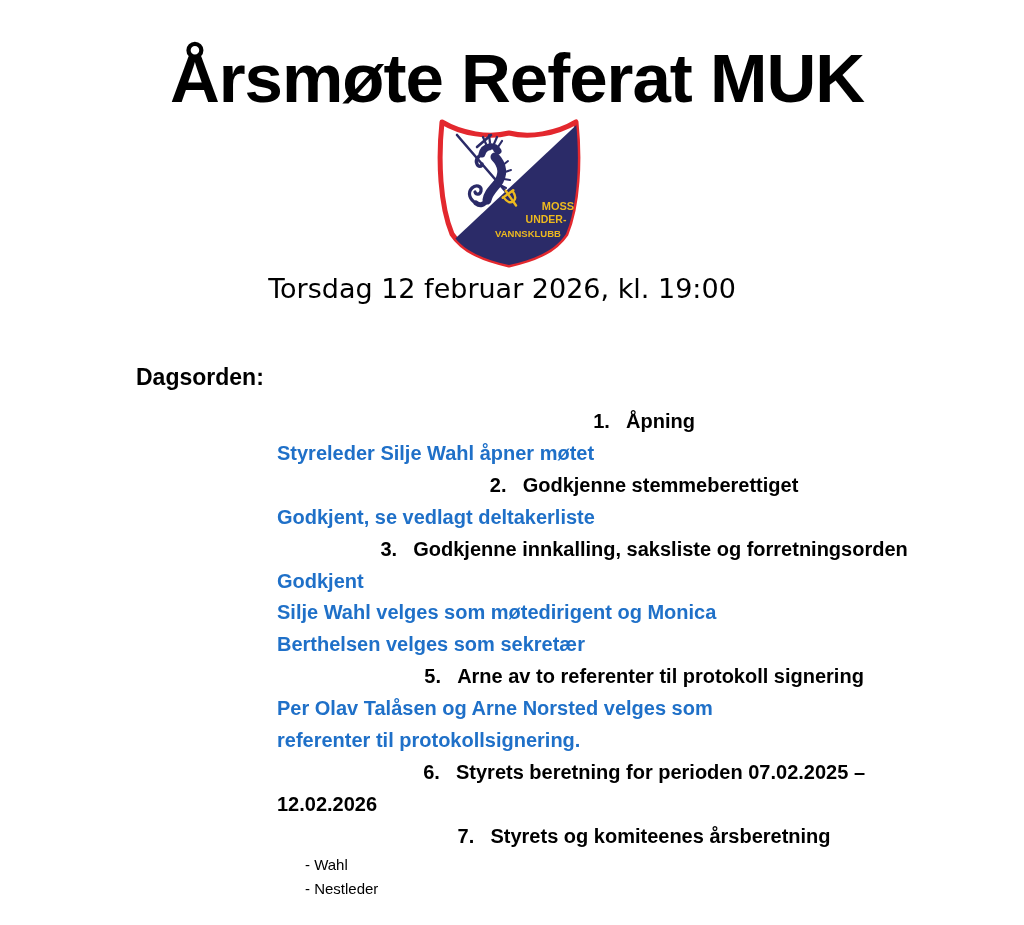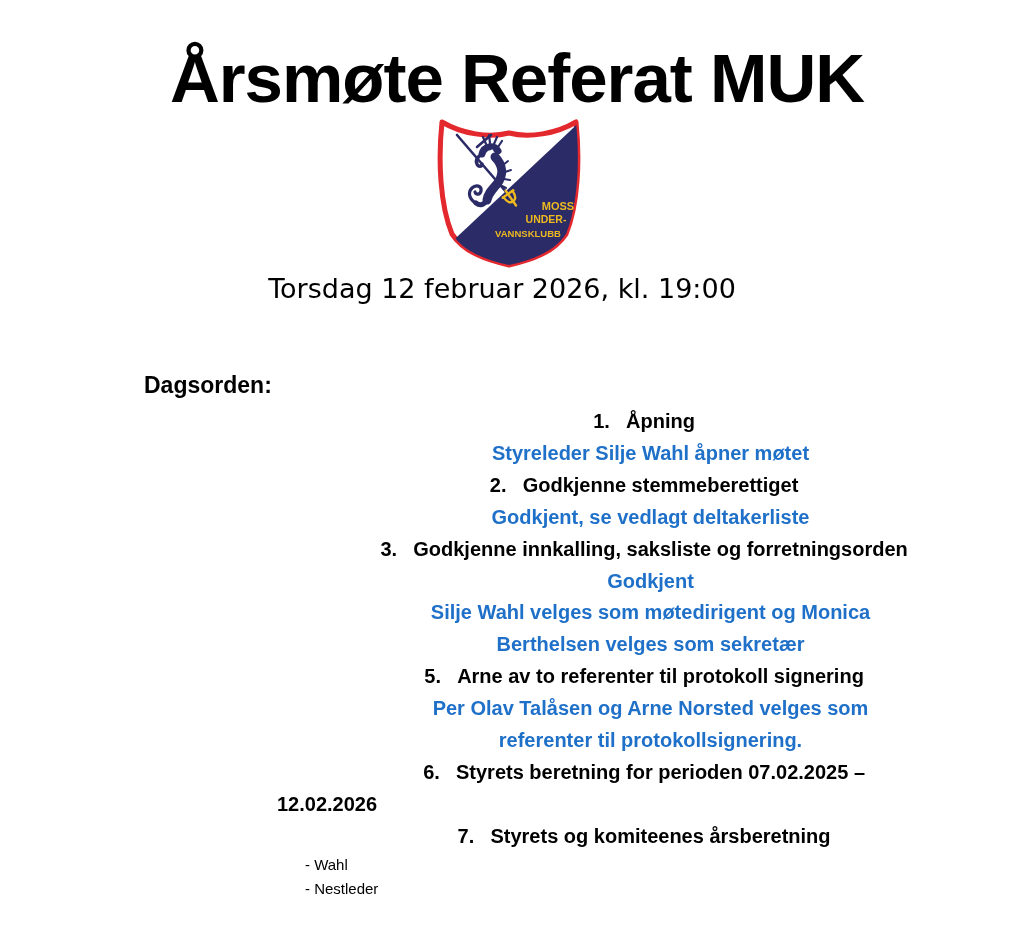--- a/index.html
+++ b/index.html
@@ -23,32 +23,32 @@
   .logo-wrap svg{display:block;width:150px;height:162px;}
   .logo-txt{
     font-family:"Liberation Sans",sans-serif;font-weight:700;
     fill:var(--logo-yellow);
   }
   .doc-date{
     position:absolute;top:273px;left:0;width:1004px;text-align:center;
     font-family:"DejaVu Sans",sans-serif;font-size:27px;color:#000;white-space:nowrap;
   }
   .agenda-heading{
-    position:absolute;left:132px;top:360px;margin:12px;
+    position:absolute;left:132px;top:360px;margin:4px;
     font-size:23px;font-weight:700;color:#000;
   }
   .agenda{
     position:absolute;left:0;top:406px;width:1024px;margin:0;padding:0;
     list-style:none;font-size:20px;font-weight:700;line-height:31.9px;color:#000;
   }
   .agenda li{margin:0;padding:0;}
   .t-row{padding-left:248px;white-space:nowrap;text-align:center;}
   .num{display:inline-block;width:49px;}
   .t-cont{padding-left:277px;white-space:nowrap;}
-  .note{padding-left:277px;color:var(--note-blue);white-space:nowrap;text-align:center;}
+  .note{padding-left:277px;color:var(--note-blue);white-space:nowrap;}
   .sub{padding-left:305px;font-size:15px;font-weight:400;line-height:24px;white-space:nowrap;}
 </style>
 </head>
 <body>
 
 <div class="page">
 
   <h1 class="doc-title">Årsmøte Referat MUK</h1>
 
   <div class="logo-wrap">

